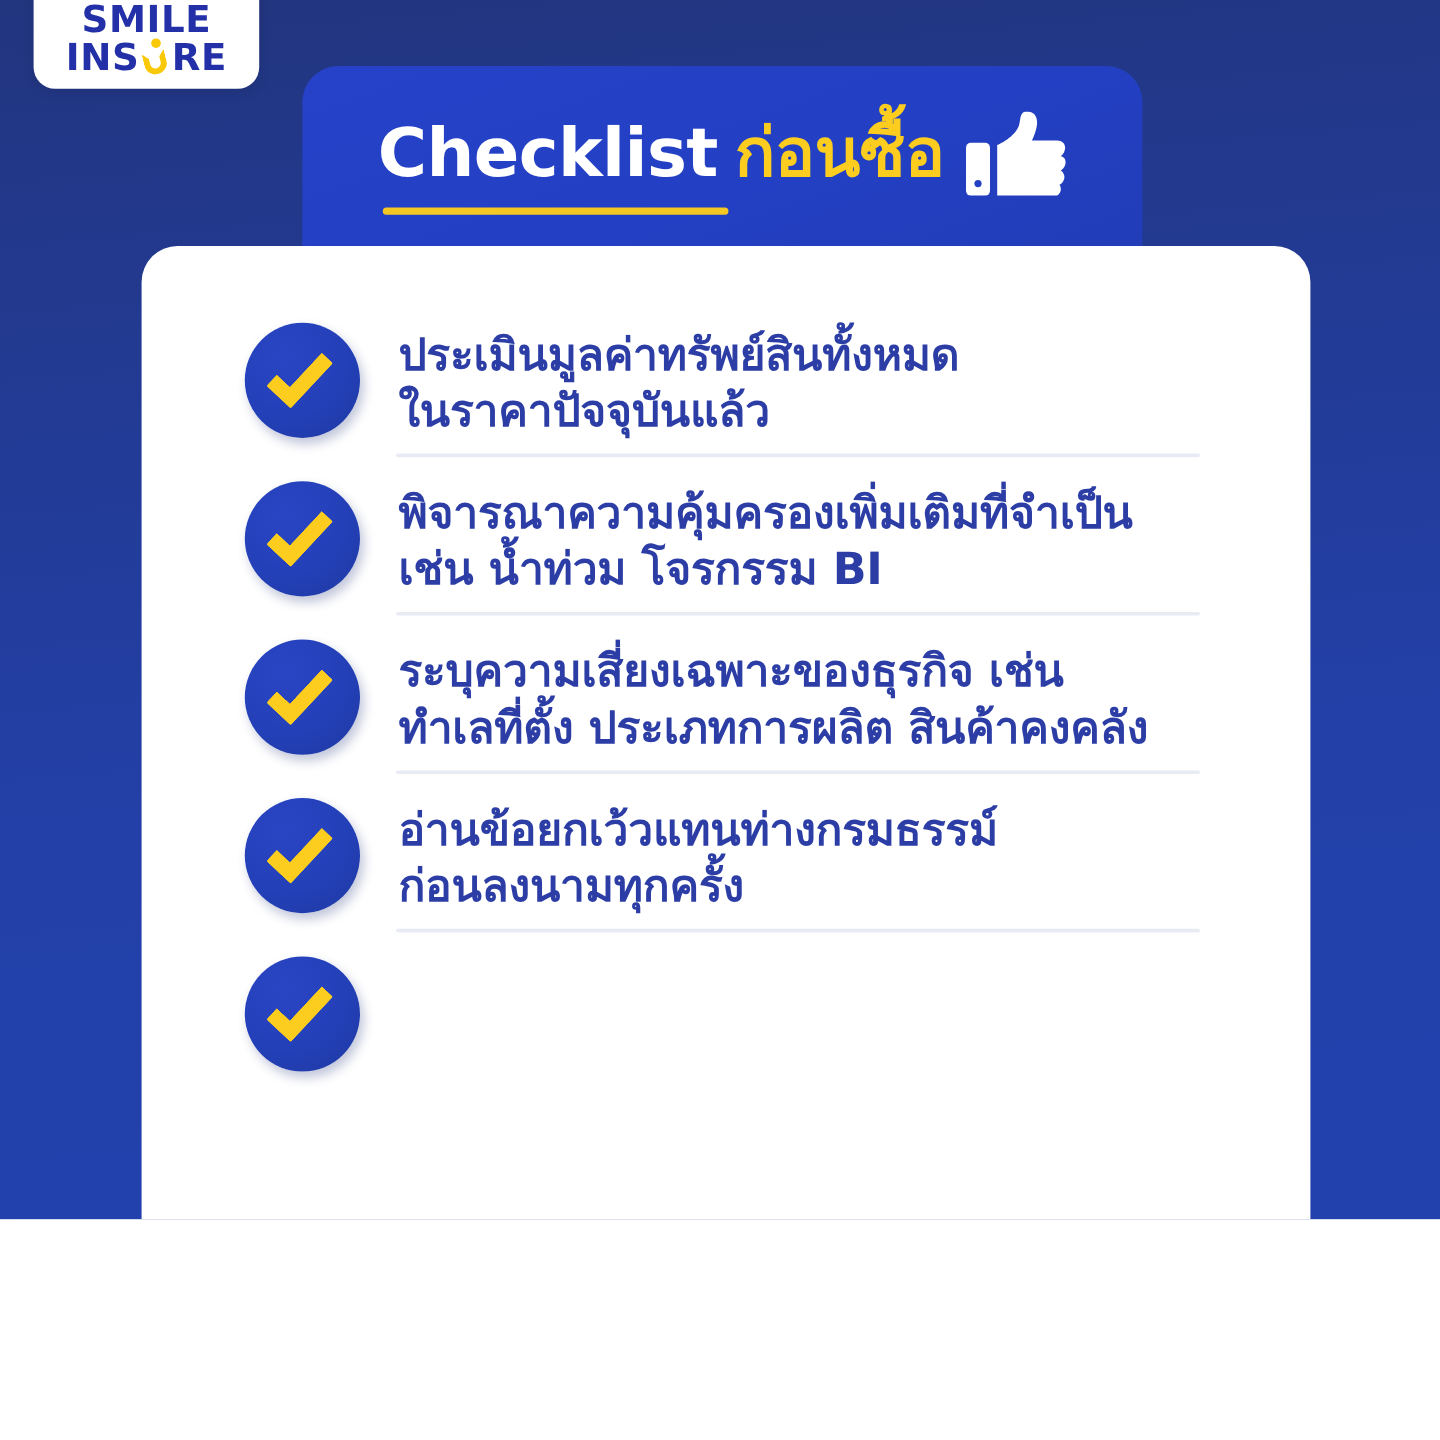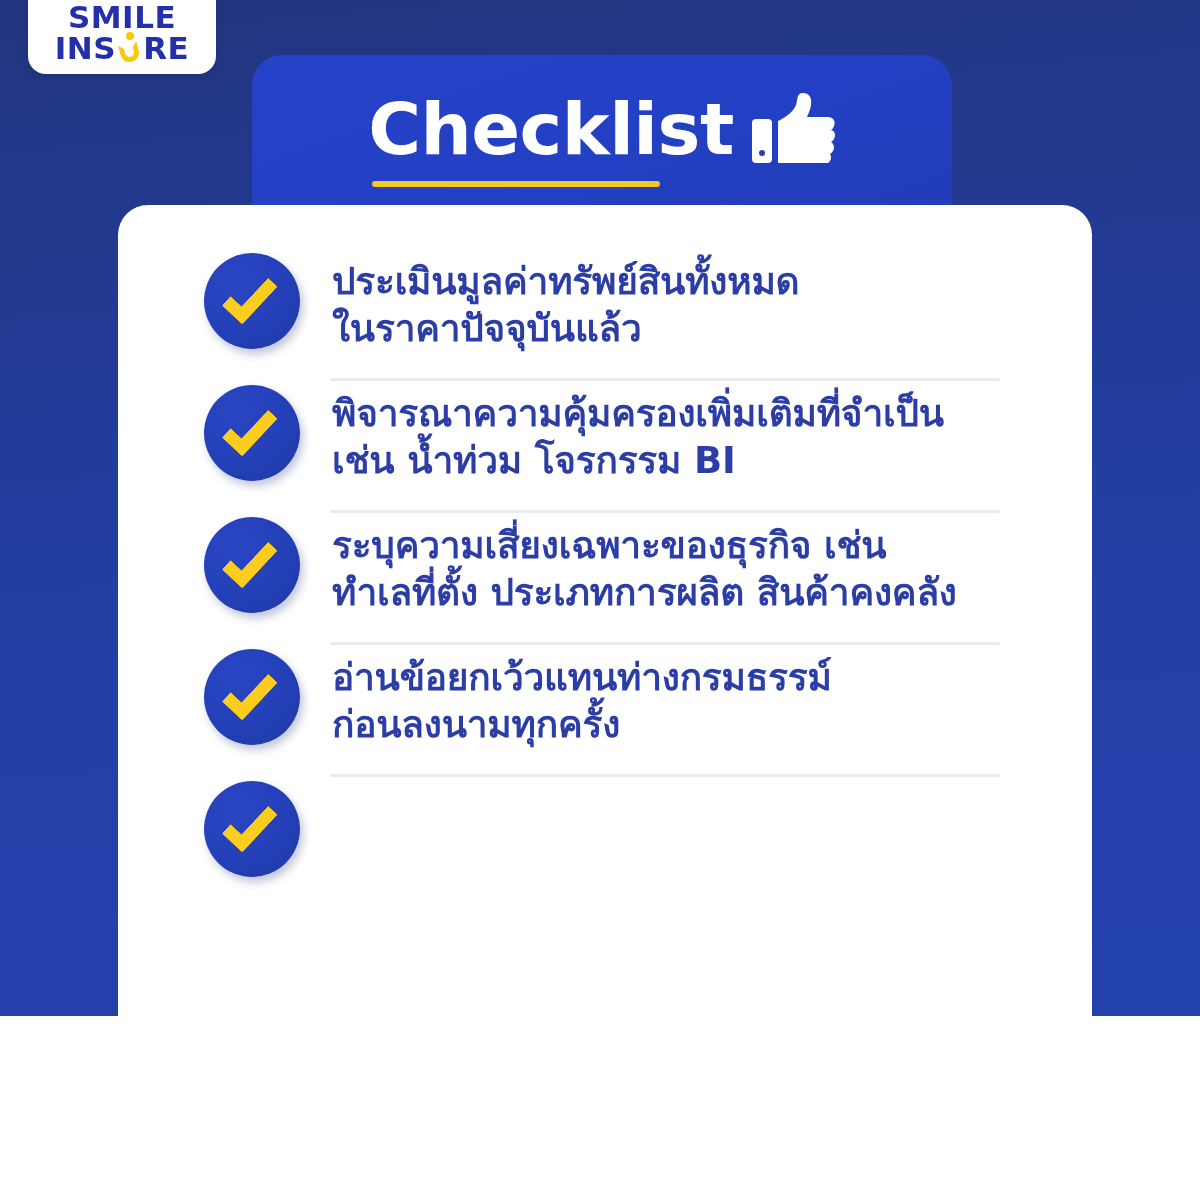--- a/index.html
+++ b/index.html
@@ -100,21 +100,21 @@
   .header-inner {
     position:absolute;
     left:0; top:38px;
     width:100%;
     display:flex; align-items:center; justify-content:center;
     gap:16px;
   }
   .title-group { position:relative; }
   .title-line {
     display:flex; align-items:flex-start; gap:14px;
-    font-size:72px; font-weight:bold; line-height:1;
+    font-size:56px; font-weight:bold; line-height:1;
     letter-spacing:-.5px;
   }
   .title-main { color:#ffffff; }
   .title-sub  { color:#fccc1f; }
   .title-underline {
     position:absolute;
     left:4px; bottom:-22px;
     width:288px; height:6px;
     background:#f5c723;
     border-radius:3px;
@@ -130,21 +130,21 @@
     border-radius:30px;
     z-index:4;
     padding:44px 0 0 0;
   }
 
   .list { display:flex; flex-direction:column; }
 
   .item {
     position:relative;
     display:flex;
-    align-items:flex-start;
+    align-items:center;
     gap:32px;
     padding:0 0 0 86px;
     min-height:132px;
   }
   .item + .item { margin-top:0; }
   .item:not(:last-child)::after {
     content:"";
     position:absolute;
     left:212px; bottom:0;
     width:670px; height:3px;
@@ -198,20 +198,21 @@
       </span>
       <span>RE</span>
     </div>
   </div>
 
   <div class="header-banner">
     <div class="header-inner">
       <div class="title-group">
         <div class="title-line">
           <span class="title-main">Checklist</span>
+          <span class="title-sub">ก่อนซื้อ</span>
         </div>
         <div class="title-underline"></div>
       </div>
       <svg class="thumb-icon" viewBox="0 0 86 72">
         <rect x="2" y="26" width="20" height="44" rx="4" fill="#ffffff"></rect>
         <circle cx="12" cy="60" r="3" fill="#2340c4"></circle>
         <path d="M28 70 L28 28 C28 28 42 22 46 12 C48 7 46 0 53 0 C60 0 62 6 61 12 C60 18 57 24 57 24 L78 24 C83 24 86 28 84 33 C83 36 81 37 81 37 C85 38 86 42 84 46 C83 48 81 49 81 49 C84 51 85 55 83 58 C82 60 80 61 80 61 C82 64 81 68 78 70 Z" fill="#ffffff"></path>
       </svg>
     </div>
   </div>

